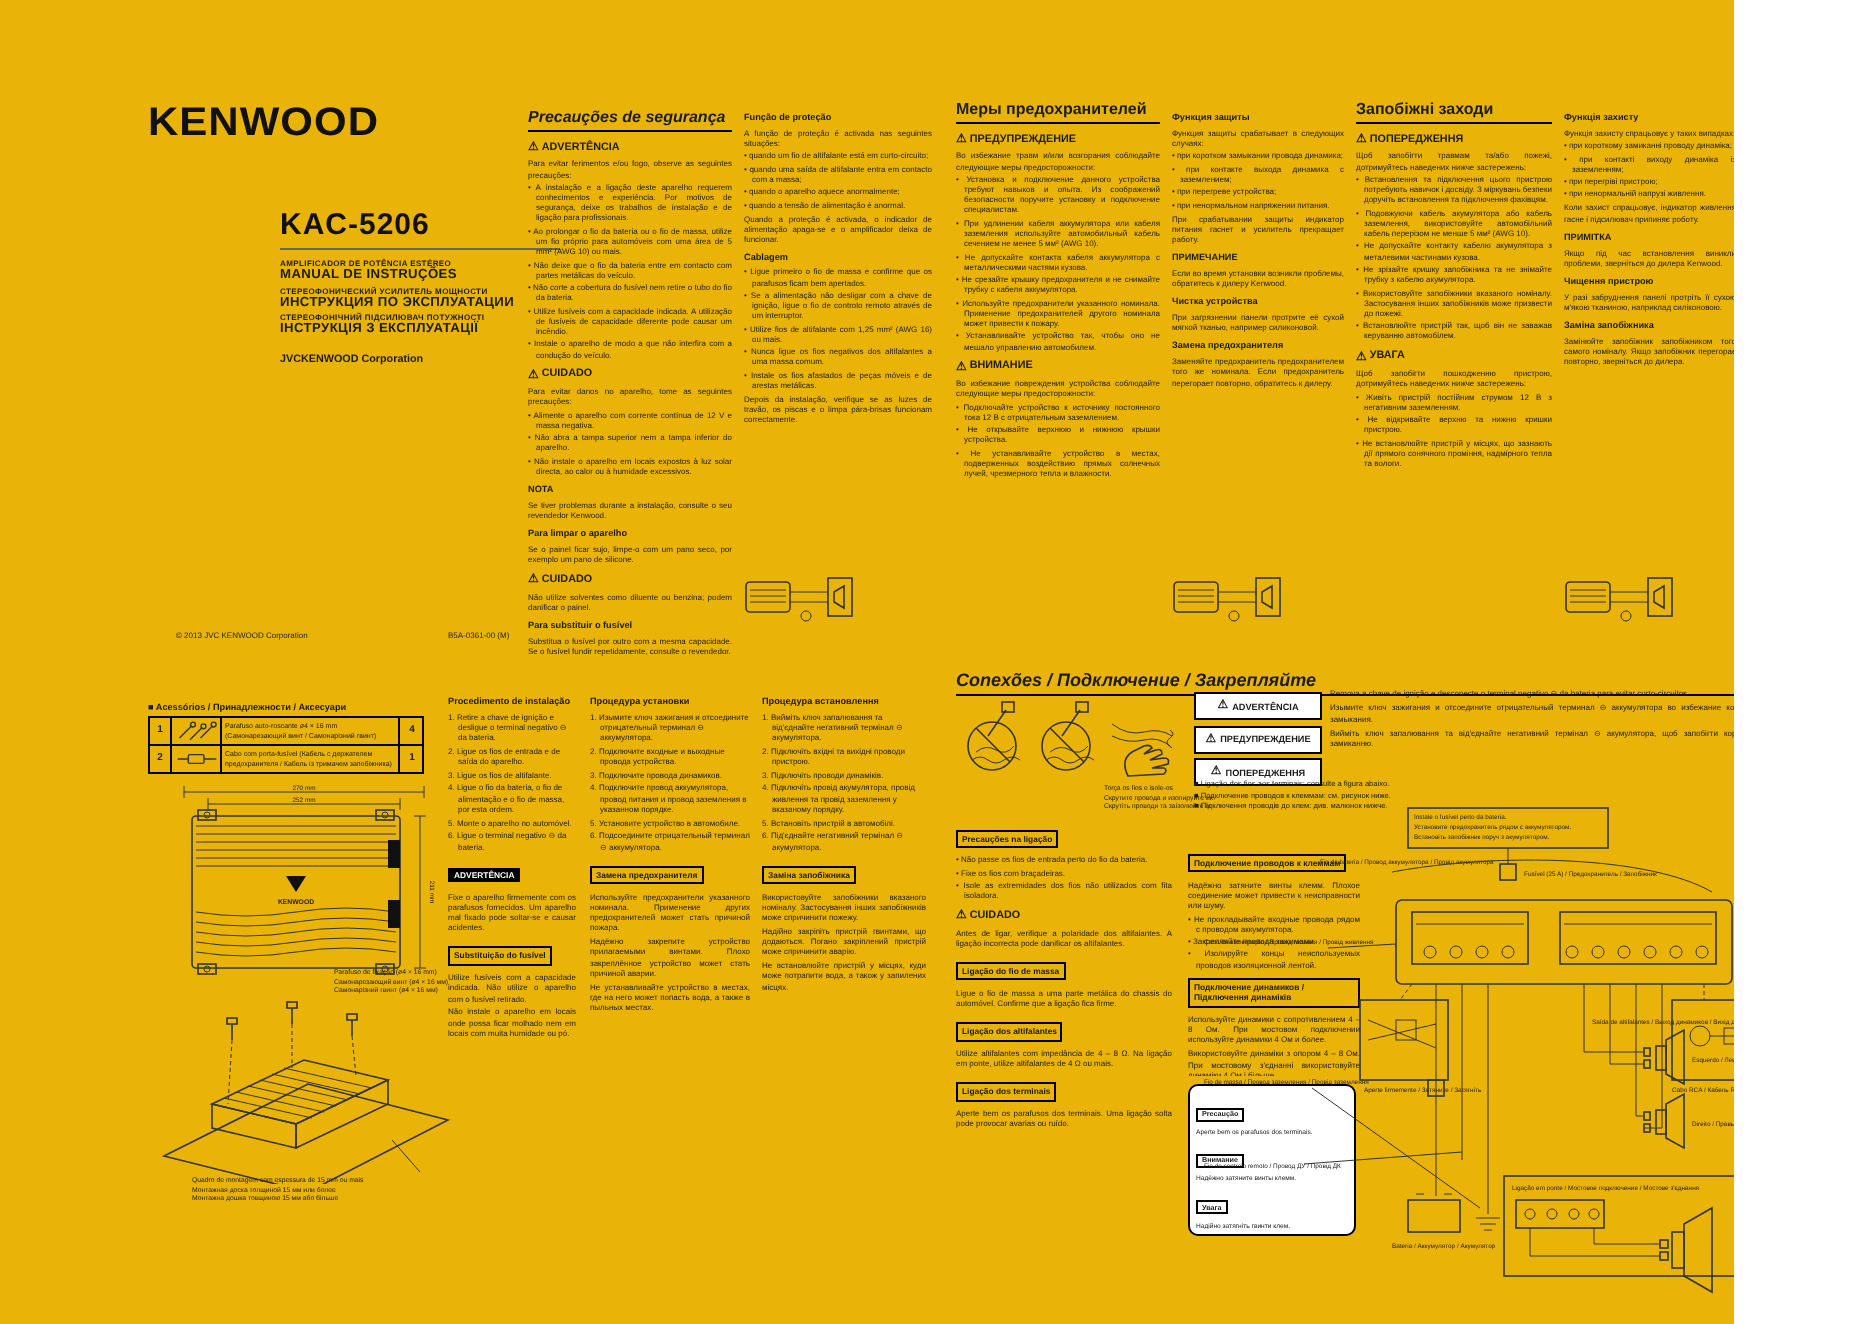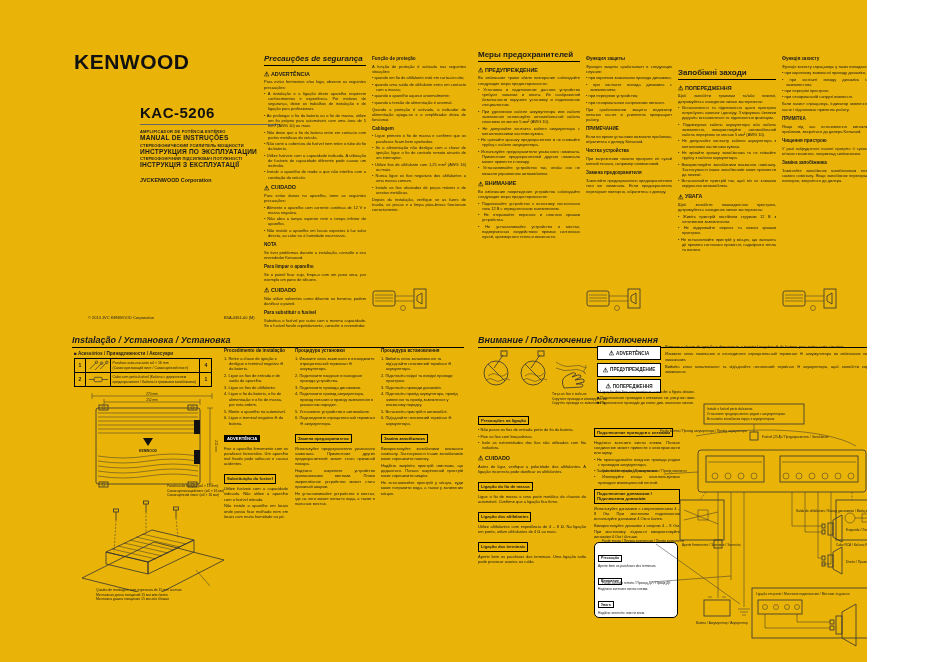--- a/index.html
+++ b/index.html
@@ -202,21 +202,21 @@
         <div class="bk bk-li">• при ненормальном напряжении питания.</div>
         <div class="bk bk-p">При срабатывании защиты индикатор питания гаснет и усилитель прекращает работу.</div>
         <div class="bk bk-h">ПРИМЕЧАНИЕ</div>
         <div class="bk bk-p">Если во время установки возникли проблемы, обратитесь к дилеру Kenwood.</div>
         <div class="bk bk-h">Чистка устройства</div>
         <div class="bk bk-p">При загрязнении панели протрите её сухой мягкой тканью, например силиконовой.</div>
         <div class="bk bk-h">Замена предохранителя</div>
         <div class="bk bk-p">Заменяйте предохранитель предохранителем того же номинала. Если предохранитель перегорает повторно, обратитесь к дилеру.</div>
       </div>
   </div>
-  <div class="col" style="left:678px;top:68px;width:98px;height:274px;">
+  <div class="col" style="left:678px;top:50px;width:98px;height:274px;">
     <div class="colhead">Запобіжні заходи</div>
     <div>
         <div class="bk bk-warn">
           <span class="wtri">⚠</span>
           <span>ПОПЕРЕДЖЕННЯ</span>
         </div>
         <div class="bk bk-p">Щоб запобігти травмам та/або пожежі, дотримуйтесь наведених нижче застережень:</div>
         <div class="bk bk-li">• Встановлення та підключення цього пристрою потребують навичок і досвіду. З міркувань безпеки доручіть встановлення та підключення фахівцям.</div>
         <div class="bk bk-li">• Подовжуючи кабель акумулятора або кабель заземлення, використовуйте автомобільний кабель перерізом не менше 5 мм² (AWG 10).</div>
         <div class="bk bk-li">• Не допускайте контакту кабелю акумулятора з металевими частинами кузова.</div>
@@ -254,21 +254,20 @@
   <svg class="abs" style="left:372px;top:284px;" width="58" height="30" viewBox="0 0 58 30">
       <use href="#sym-protect"></use>
     </svg>
   <svg class="abs" style="left:586px;top:284px;" width="58" height="30" viewBox="0 0 58 30">
       <use href="#sym-protect"></use>
     </svg>
   <svg class="abs" style="left:782px;top:284px;" width="58" height="30" viewBox="0 0 58 30">
       <use href="#sym-protect"></use>
     </svg>
 
-  <div class="abs sechead" style="left:72px;top:335px;width:392px;">Instalação / Установка / Установка</div>
   <div class="abs acc-label" style="left:74px;top:351px;">■ Acessórios / Принадлежности / Аксесуари</div>
   <div class="abs acc-table" style="left:74px;top:358px;">
     <div class="acc-row">
       <div class="acc-cell acc-num">1</div>
       <div class="acc-cell">
           <svg width="22" height="11" viewBox="0 0 24 12">
             <use href="#sym-screws"></use>
           </svg>
         </div>
       <div class="acc-cell">Parafuso auto-roscante ø4 × 16 mm (Самонарезающий винт / Самонарізний гвинт)</div>
@@ -369,21 +368,21 @@
   <div class="col" style="left:224px;top:344px;width:64px;height:300px;">
     <div><div class="bk bk-h">Procedimento de instalação</div><div class="bk bk-num">1. Retire a chave de ignição e desligue o terminal negativo ⊖ da bateria.</div><div class="bk bk-num">2. Ligue os fios de entrada e de saída do aparelho.</div><div class="bk bk-num">3. Ligue os fios de altifalante.</div><div class="bk bk-num">4. Ligue o fio da bateria, o fio de alimentação e o fio de massa, por esta ordem.</div><div class="bk bk-num">5. Monte o aparelho no automóvel.</div><div class="bk bk-num">6. Ligue o terminal negativo ⊖ da bateria.</div><div class="bk bk-inv">ADVERTÊNCIA</div><div class="bk bk-p">Fixe o aparelho firmemente com os parafusos fornecidos. Um aparelho mal fixado pode soltar-se e causar acidentes.</div><div class="bk bk-box">Substituição do fusível</div><div class="bk bk-p">Utilize fusíveis com a capacidade indicada. Não utilize o aparelho com o fusível retirado.</div><div class="bk bk-p">Não instale o aparelho em locais onde possa ficar molhado nem em locais com muita humidade ou pó.</div></div>
   </div>
   <div class="col" style="left:295px;top:344px;width:80px;height:300px;">
     <div><div class="bk bk-h">Процедура установки</div><div class="bk bk-num">1. Изымите ключ зажигания и отсоедините отрицательный терминал ⊖ аккумулятора.</div><div class="bk bk-num">2. Подключите входные и выходные провода устройства.</div><div class="bk bk-num">3. Подключите провода динамиков.</div><div class="bk bk-num">4. Подключите провод аккумулятора, провод питания и провод заземления в указанном порядке.</div><div class="bk bk-num">5. Установите устройство в автомобиле.</div><div class="bk bk-num">6. Подсоедините отрицательный терминал ⊖ аккумулятора.</div><div class="bk bk-box">Замена предохранителя</div><div class="bk bk-p">Используйте предохранители указанного номинала. Применение других предохранителей может стать причиной пожара.</div><div class="bk bk-p">Надёжно закрепите устройство прилагаемыми винтами. Плохо закреплённое устройство может стать причиной аварии.</div><div class="bk bk-p">Не устанавливайте устройство в местах, где на него может попасть вода, а также в пыльных местах.</div></div>
   </div>
   <div class="col" style="left:381px;top:344px;width:82px;height:300px;">
     <div><div class="bk bk-h">Процедура встановлення</div><div class="bk bk-num">1. Вийміть ключ запалювання та від'єднайте негативний термінал ⊖ акумулятора.</div><div class="bk bk-num">2. Підключіть вхідні та вихідні проводи пристрою.</div><div class="bk bk-num">3. Підключіть проводи динаміків.</div><div class="bk bk-num">4. Підключіть провід акумулятора, провід живлення та провід заземлення у вказаному порядку.</div><div class="bk bk-num">5. Встановіть пристрій в автомобілі.</div><div class="bk bk-num">6. Під'єднайте негативний термінал ⊖ акумулятора.</div><div class="bk bk-box">Заміна запобіжника</div><div class="bk bk-p">Використовуйте запобіжники вказаного номіналу. Застосування інших запобіжників може спричинити пожежу.</div><div class="bk bk-p">Надійно закріпіть пристрій гвинтами, що додаються. Погано закріплений пристрій може спричинити аварію.</div><div class="bk bk-p">Не встановлюйте пристрій у місцях, куди може потрапити вода, а також у запилених місцях.</div></div>
   </div>
 
-  <div class="abs sechead" style="left:478px;top:335px;width:404px;">Внимание / Подключение / Підключення</div>
+  <div class="abs sechead" style="left:478px;top:335px;width:404px;">Conexões / Подключение / Закрепляйте</div>
 
   <svg class="abs" style="left:480px;top:350px;" width="34" height="42" viewBox="0 0 34 42">
       <use href="#sym-prohibit"></use>
     </svg>
   <svg class="abs" style="left:517px;top:350px;" width="34" height="42" viewBox="0 0 34 42">
       <use href="#sym-prohibit"></use>
     </svg>
   <svg class="abs" style="left:554px;top:348px;" width="40" height="42" viewBox="0 0 40 42">
       <use href="#sym-hand"></use>
     </svg>

